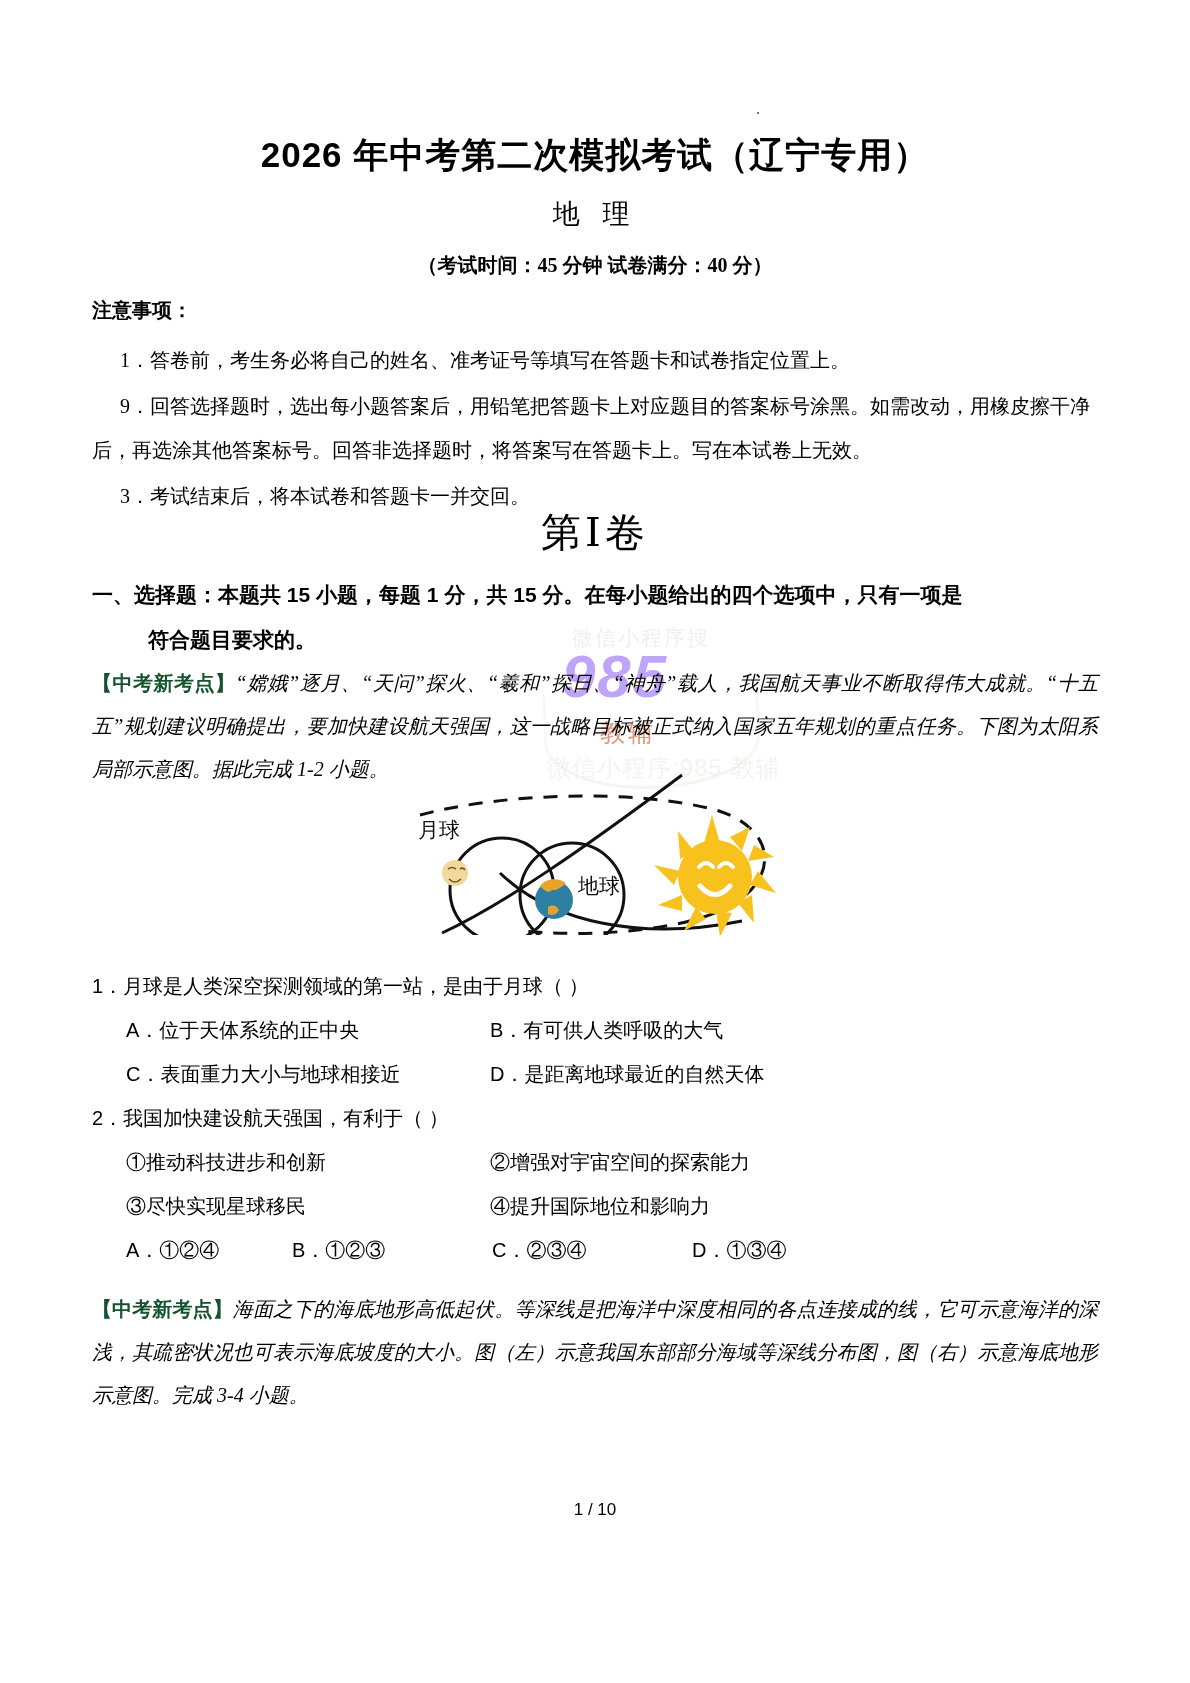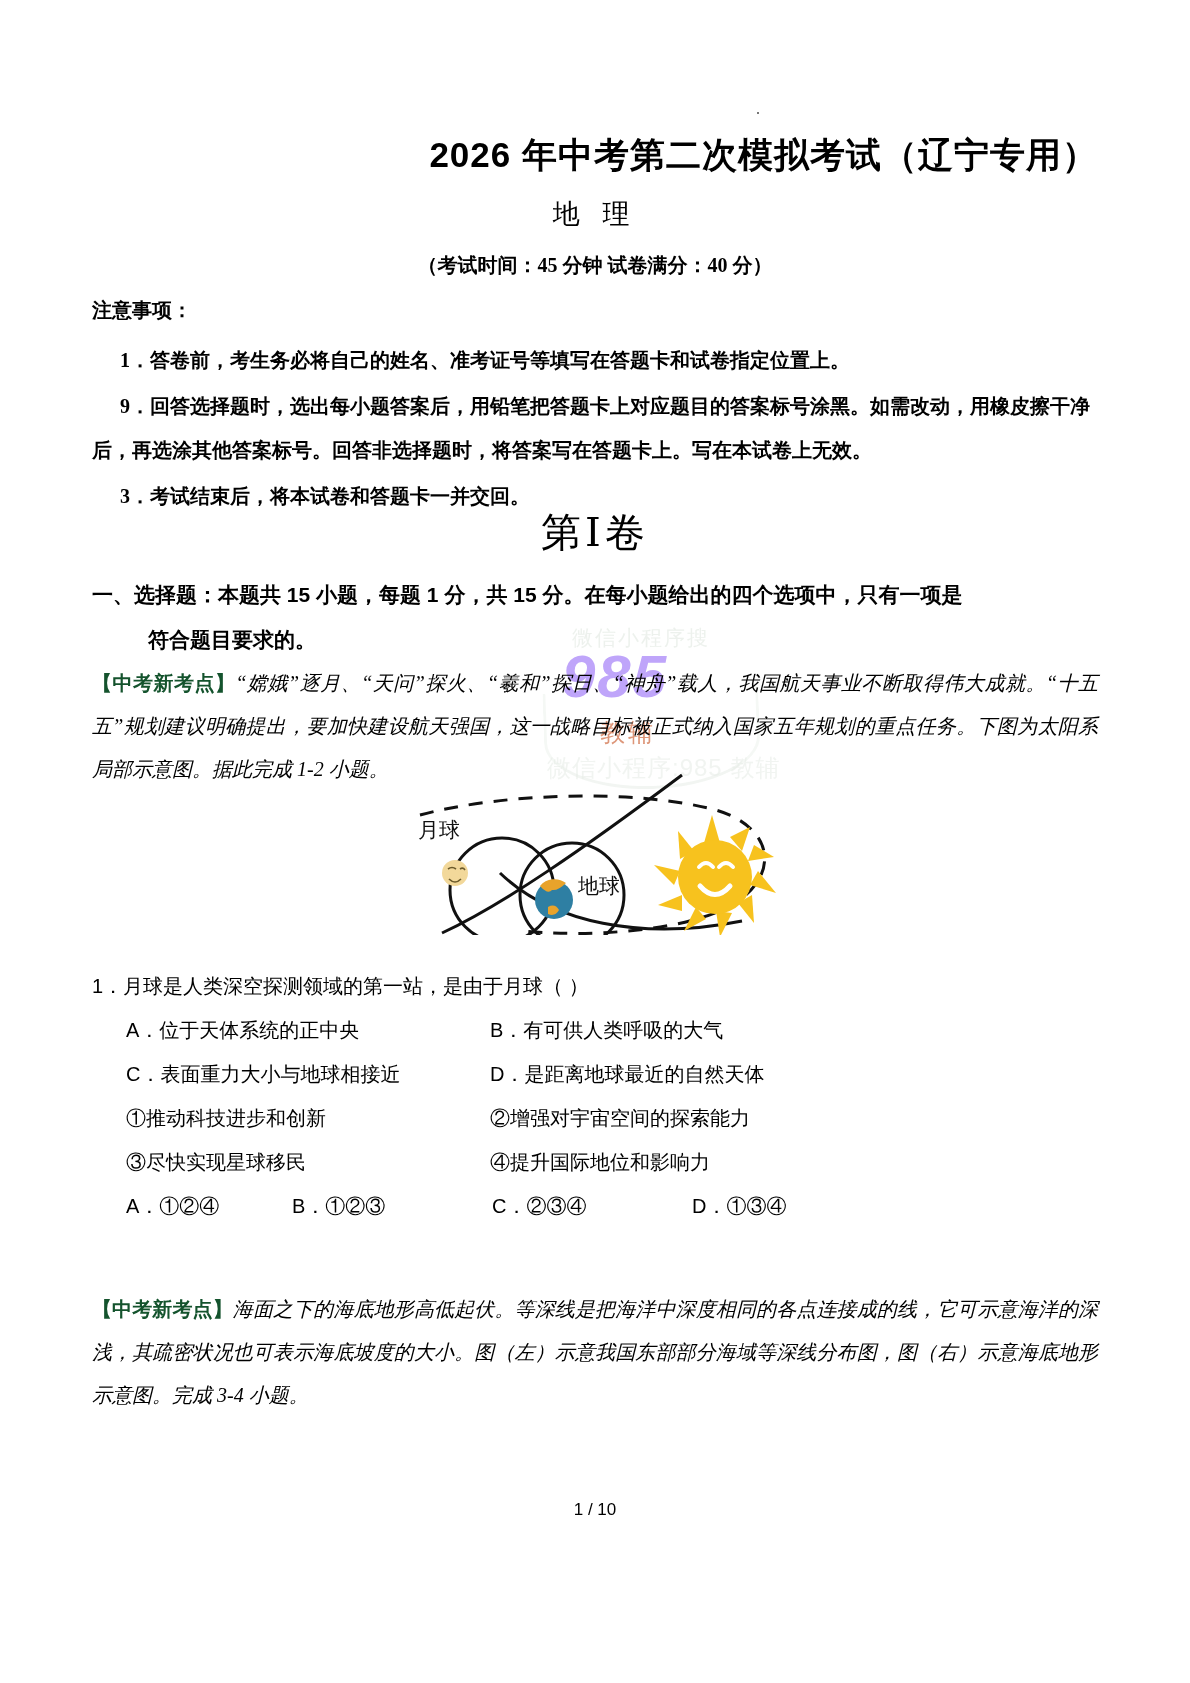--- a/index.html
+++ b/index.html
@@ -74,21 +74,21 @@
     transform: rotate(-2deg);
   }
 
   .layer { position: relative; z-index: 2; }
 
   
   .doc-title {
     position: absolute;
     left: 0; top: 132px;
     width: 1006px;
-    text-align: right;
+    text-align: center;
     font-family: "Liberation Sans", sans-serif;
     font-size: 35px;
     font-weight: bold;
     letter-spacing: 1px;
   }
   .doc-subject {
     position: absolute;
     left: 0; top: 196px;
     width: 1006px;
     text-align: center;
@@ -111,21 +111,21 @@
     font-weight: bold;
     font-family: "Liberation Sans", sans-serif;
   }
   .notice-list {
     position: absolute;
     left: 0; top: 338px;
     width: 1006px;
   }
   .notice-item {
     font-size: 20px;
-    font-weight: bold;
+    font-weight: normal;
     line-height: 44px;
     text-indent: 28px;
     margin-bottom: 2px;
   }
   .juan {
     position: absolute;
     left: 0; top: 505px;
     width: 1006px;
     text-align: center;
     font-size: 40px;
@@ -309,20 +309,21 @@
         <span class="opt c0">A．位于天体系统的正中央</span>
         <span class="opt c1">B．有可供人类呼吸的大气</span>
       </span>
       <span class="opt-row">
         <span class="opt c0">C．表面重力大小与地球相接近</span>
         <span class="opt c1">D．是距离地球最近的自然天体</span>
       </span>
     </div>
 
     <div class="question layer" id="question-2">
+      <span class="q-stem">2．我国加快建设航天强国，有利于（  ）</span>
       <span class="opt-row">
         <span class="opt c1">②增强对宇宙空间的探索能力</span>
         <span class="opt c0">①推动科技进步和创新</span>
       </span>
       <span class="opt-row">
         <span class="opt c0">③尽快实现星球移民</span>
         <span class="opt c1">④提升国际地位和影响力</span>
       </span>
       <span class="opt-row">
         <span class="opt q2-a0">A．①②④</span>

